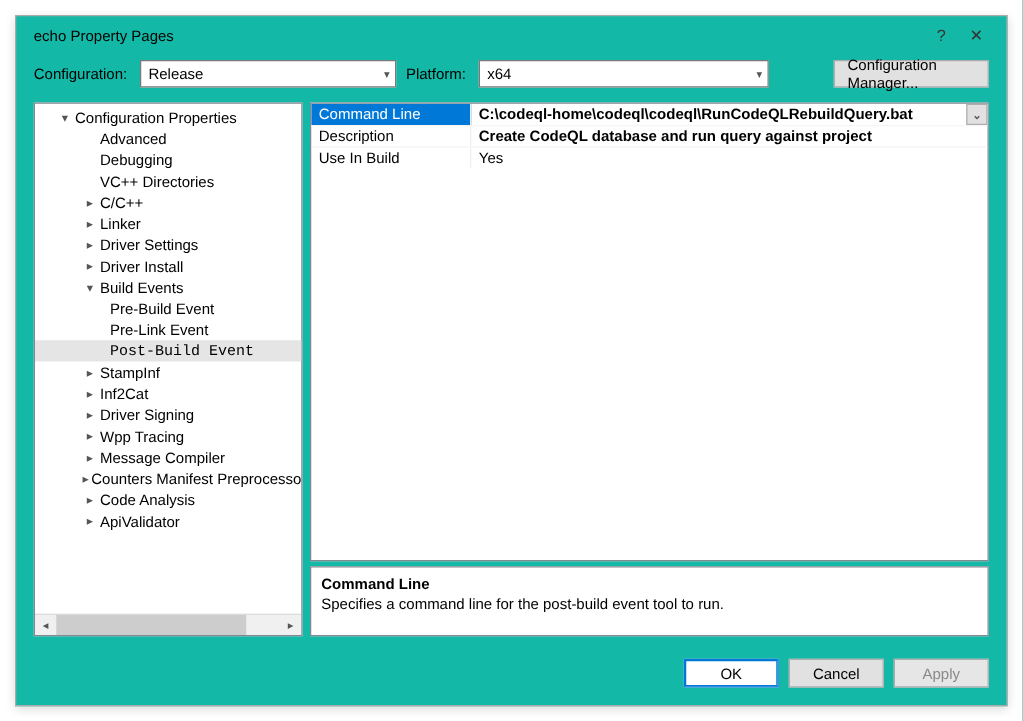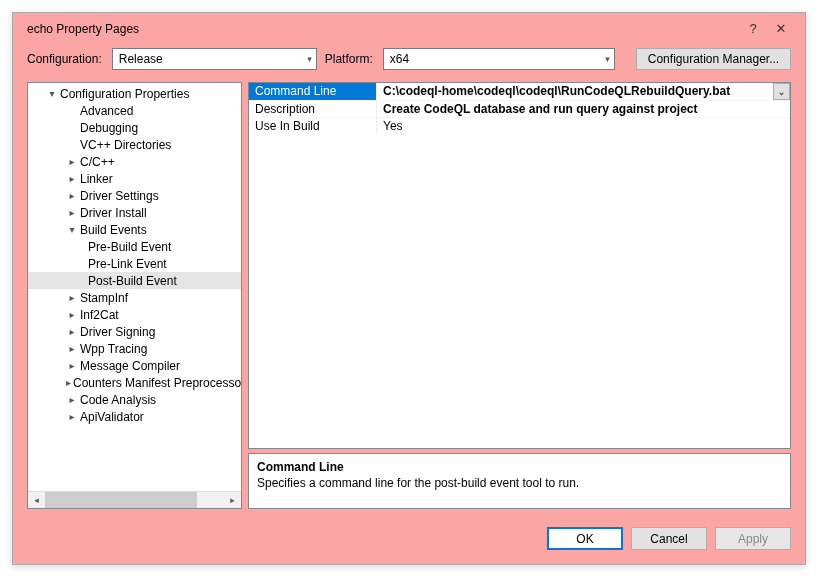--- a/index.html
+++ b/index.html
@@ -8,21 +8,21 @@
     padding: 12px;
     font-family: "Segoe UI", Tahoma, sans-serif;
     font-size: 12px;
     background: #fff;
     color: #000;
   }
   .dialog {
     width: 794px;
     height: 553px;
     border: 1px solid #aaa;
-    background: #fca5a5;
+    background: #14b8a6;
     display: flex;
     flex-direction: column;
     box-shadow: 0 2px 8px rgba(0,0,0,0.15);
   }
   .titlebar {
     display: flex;
     align-items: center;
     padding: 8px 10px 6px 14px;
     font-size: 12px;
   }
@@ -62,21 +62,21 @@
     border: 1px solid #adadad;
     background: #e1e1e1;
     height: 22px;
     padding: 0 10px;
     display: inline-flex;
     align-items: center;
     justify-content: center;
     cursor: default;
     font-size: 12px;
   }
-  .btn-cfgmgr { width: 155px; text-align: center; }
+  .btn-cfgmgr { width: 124px; }
   .body-area {
     flex: 1;
     display: flex;
     gap: 6px;
     padding: 0 14px 8px 14px;
     min-height: 0;
   }
   .tree-panel {
     width: 215px;
     border: 1px solid #828790;
@@ -100,20 +100,21 @@
   .tree-row .tw {
     width: 12px;
     display: inline-block;
     text-align: center;
     color: #555;
     font-size: 10px;
   }
   .tree-row .lbl { padding-left: 2px; text-align: center; }
   .tree-row.selected {
     background: #e5e5e5;
+    font-family: Liberation Mono, monospace;
   }
   .tree-row.indent1 { padding-left: 18px; }
   .tree-row.indent2 { padding-left: 38px; }
   .tree-row.indent3 { padding-left: 58px; }
   .hscroll {
     height: 17px;
     background: #f0f0f0;
     border-top: 1px solid #dcdcdc;
     display: flex;
     align-items: center;

